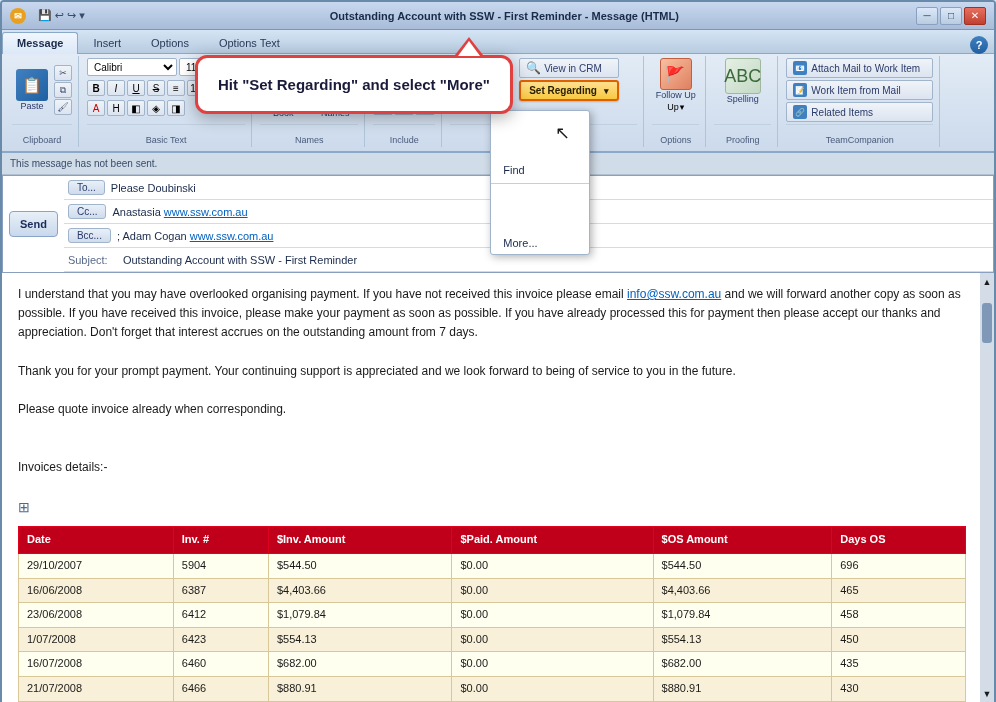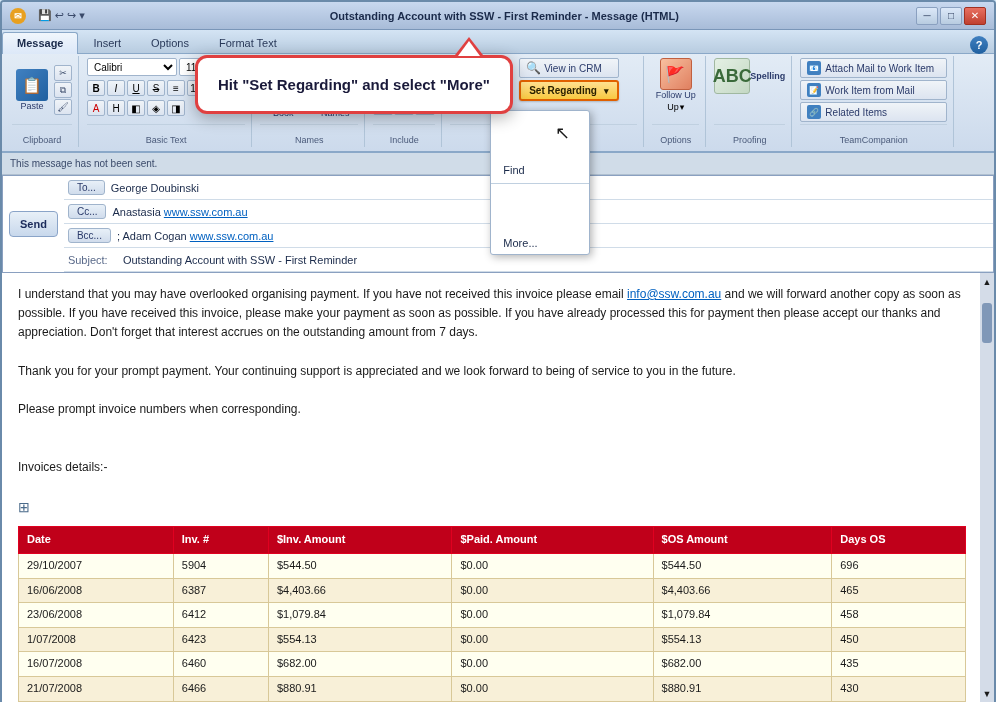--- a/index.html
+++ b/index.html
@@ -89,21 +89,21 @@
     .cursor-indicator { position: absolute; top: 100px; left: 390px; font-size: 18px; z-index: 201; color: #1a1a1a; }
 
     
     .followup-group { min-width: 60px; }
     .followup-btn { display: flex; flex-direction: column; align-items: center; cursor: pointer; }
     .followup-icon { width: 32px; height: 32px; background: linear-gradient(135deg, #f8c0a0, #e08060); border: 1px solid #c06040; border-radius: 3px; display: flex; align-items: center; justify-content: center; font-size: 16px; color: white; }
     .followup-label { font-size: 9px; color: #2a3a6a; text-align: center; }
 
     
     .proofing-group { min-width: 70px; }
-    .spelling-btn { display: flex; flex-direction: row; align-items: center; cursor: pointer; font-weight: bold; }
+    .spelling-btn { display: flex; flex-direction: column; align-items: center; cursor: pointer; }
     .spelling-icon { width: 36px; height: 36px; background: linear-gradient(135deg, #e4f0e4, #c4d8c4); border: 1px solid #a0b8a0; border-radius: 3px; display: flex; align-items: center; justify-content: center; font-size: 18px; color: #3a6a3a; }
 
     
     .teamcomp-group { min-width: 160px; }
     .teamcomp-btns { display: flex; flex-direction: column; gap: 2px; width: 100%; }
     .teamcomp-btn { display: flex; align-items: center; gap: 4px; padding: 2px 6px; background: linear-gradient(to bottom, #f0f4f8, #dce4f0); border: 1px solid #a0b4cc; border-radius: 2px; cursor: pointer; font-size: 10px; color: #2a3a6a; white-space: nowrap; }
     .teamcomp-btn-icon { width: 14px; height: 14px; background: #4080c0; border-radius: 2px; display: flex; align-items: center; justify-content: center; color: white; font-size: 8px; }
     .help-btn { position: absolute; right: 8px; top: 36px; width: 18px; height: 18px; background: linear-gradient(to bottom, #4080c0, #2060a0); border-radius: 50%; display: flex; align-items: center; justify-content: center; color: white; font-size: 11px; font-weight: bold; cursor: pointer; }
 
     
@@ -170,21 +170,21 @@
       <div class="win-btn">□</div>
       <div class="win-btn close">✕</div>
     </div>
   </div>
 
   <div class="ribbon">
     <div class="ribbon-tabs">
       <div class="ribbon-tab active">Message</div>
       <div class="ribbon-tab">Insert</div>
       <div class="ribbon-tab">Options</div>
-      <div class="ribbon-tab">Format Text</div>
+      <div class="ribbon-tab">Options Text</div>
       <div class="help-btn">?</div>
     </div>
 
     <div class="ribbon-content">
 
       <div class="ribbon-group">
         <div class="ribbon-group-content">
           <div class="clipboard-area">
             <div class="paste-btn">
               <div class="paste-icon">📋</div>
@@ -344,21 +344,21 @@
   <div class="email-compose">
     <div class="send-area">
       <div class="send-col">
         <div class="send-btn">
           <div class="send-btn-text">Send</div>
         </div>
       </div>
       <div style="flex:1;">
         <div class="email-row">
           <div class="email-field-btn">To...</div>
-          <div class="email-value">George Doubinski</div>
+          <div class="email-value">Please Doubinski</div>
         </div>
         <div class="email-row">
           <div class="email-field-btn">Cc...</div>
           <div class="email-value">
             <span>Anastasia </span><span class="email-link">www.ssw.com.au</span>
           </div>
         </div>
         <div class="email-row">
           <div class="email-field-btn">Bcc...</div>
           <div class="email-value">
@@ -381,21 +381,21 @@
     </div>
     <div class="email-body-inner">
       <p>
         I understand that you may have overlooked organising payment. If you have not received this invoice please email
         <span class="link-text">info@ssw.com.au</span>
         and we will forward another copy as soon as possible. If you have received this invoice, please make your payment as soon as possible. If you have already processed this for payment then please accept our thanks and appreciation. Don't forget that interest accrues on the outstanding amount from 7 days.
       </p>
       <br>
       <p>Thank you for your prompt payment. Your continuing support is appreciated and we look forward to being of service to you in the future.</p>
       <br>
-      <p>Please prompt invoice numbers when corresponding.</p>
+      <p>Please quote invoice already when corresponding.</p>
       <br>
       <br>
       <p>Invoices details:-</p>
       <br>
       <div class="expand-icon">⊞</div>
       <table class="invoice-table">
         <thead>
           <tr>
             <th>Date</th>
             <th>Inv. #</th>

